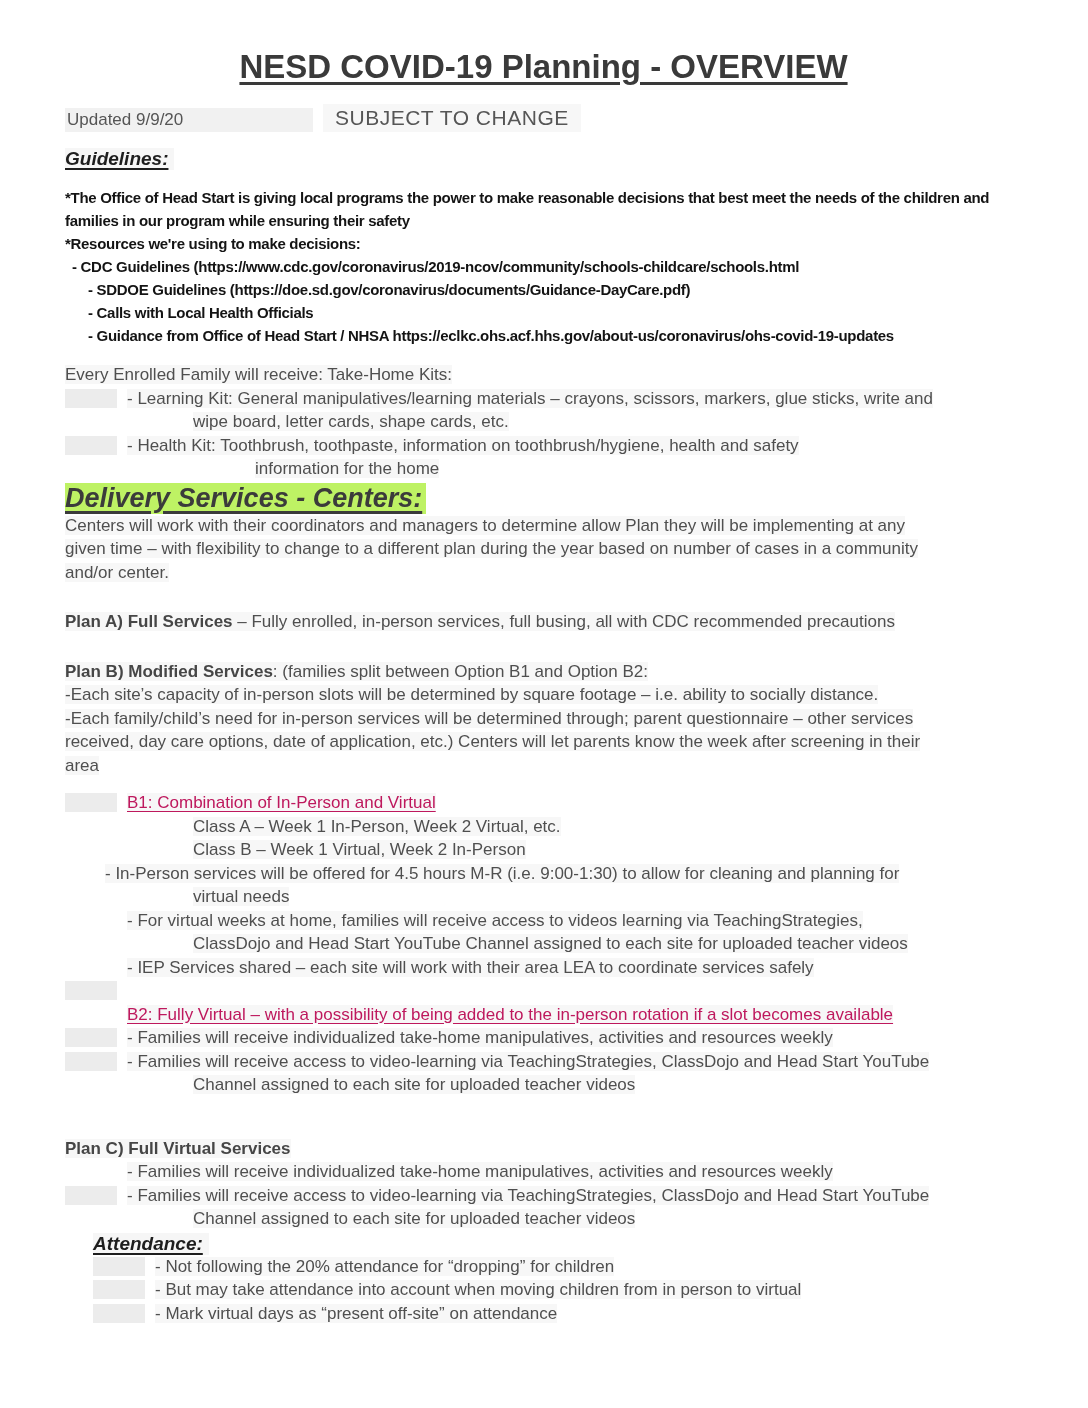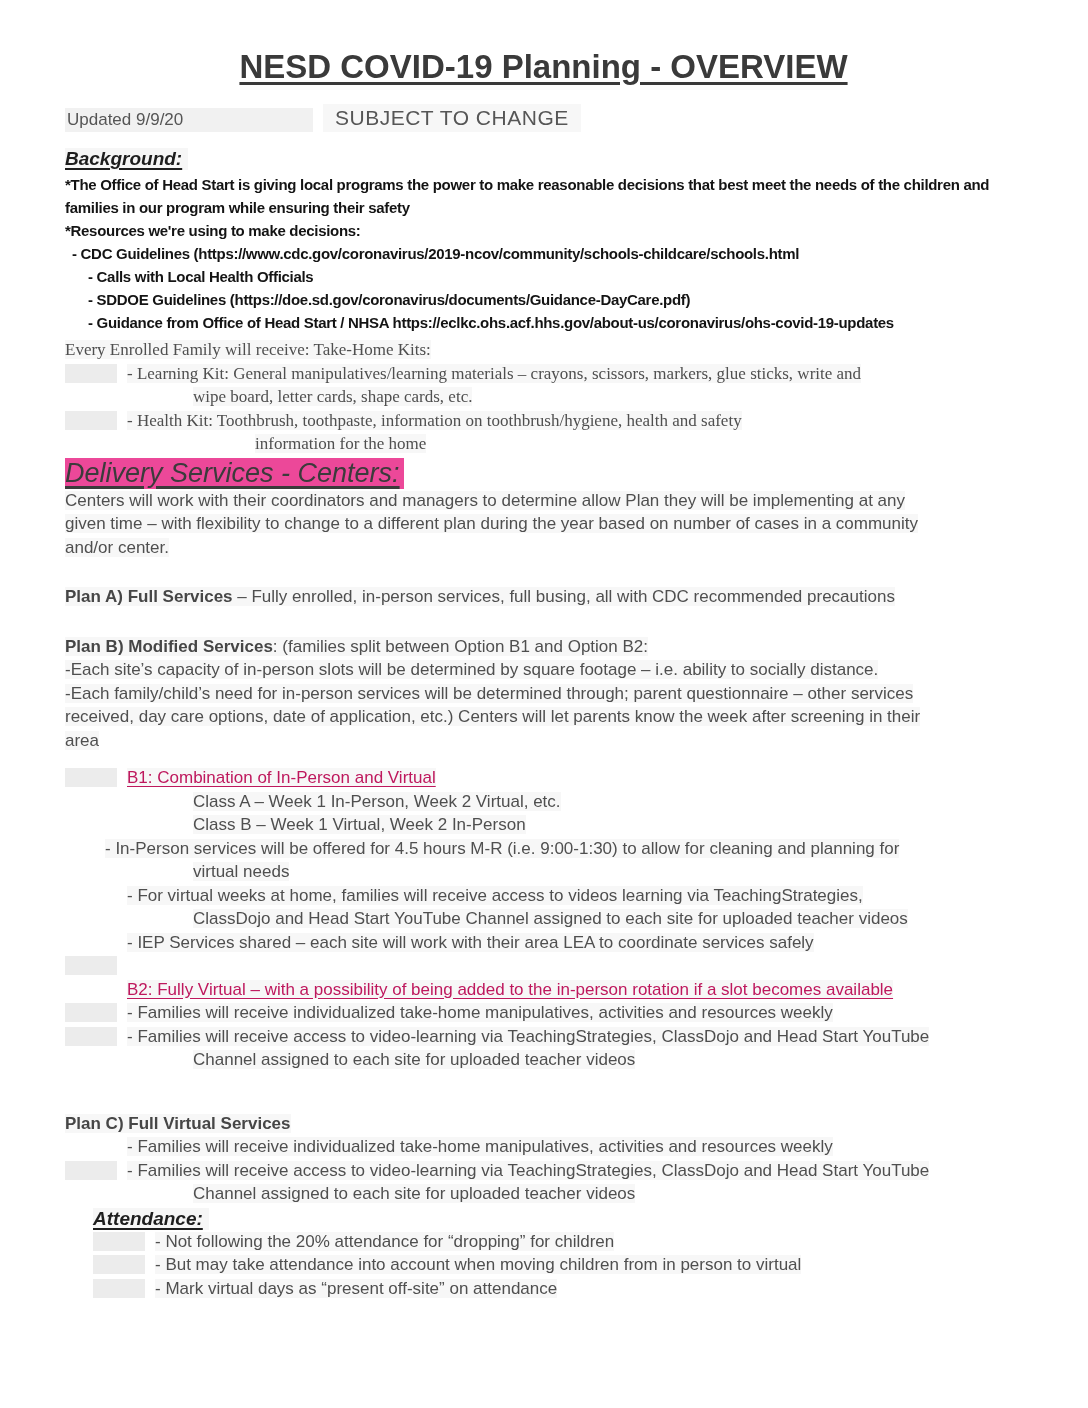--- a/index.html
+++ b/index.html
@@ -30,70 +30,70 @@
     display:inline-block;
     font-weight:bold; font-style:italic; color:#1e1e1e;
     font-size:19px; text-decoration:underline; text-decoration-thickness:2px; text-underline-offset:3px;
     background:#f6f6f6; padding-right:6px;
   }
   .sec-bg { margin-top:16px; }
   .hand {
     font-weight:700; font-size:15px; letter-spacing:-0.3px;
     color:#141414; line-height:23px;
   }
-  .hand.intro { margin-top:3px; max-width:958px; }
+  .hand.intro { margin-top:16px; max-width:958px; }
   .res0 { padding-left:7px; }
   .res  { padding-left:23px; }
   .line { font-size:17px; line-height:23.5px; color:#4f4f4f; }
   .line .hl { background:#f7f7f7; }
   .b { font-weight:bold; color:#464646; }
   .ind1 { padding-left:62px; }
   .ind1b { padding-left:40px; }
   .ind2 { padding-left:128px; }
   .ind3 { padding-left:190px; }
   .tab-block {
     display:inline-block; width:52px; height:19px;
     background:#ececec; margin-right:10px; vertical-align:-4px;
   }
   .h-delivery {
     display:inline-block;
-    font-size:27px; font-weight:normal; font-style:italic; color:#3b3b3b;
+    font-size:27px; font-weight:bold; font-style:italic; color:#3b3b3b;
     text-decoration:underline; text-decoration-thickness:3px; text-underline-offset:4px;
-    background:#ec4899; padding-right:4px;
+    background:#bef264; padding-right:4px;
   }
   .sec-delivery { margin-top:2px; }
   .bhead {
     text-decoration:underline; text-underline-offset:3px; color:#be185d;
     background:#f7f7f7;
   }
-  .mt-kits { margin-top:4px;font-family:Liberation Serif, serif; }
+  .mt-kits { margin-top:16px; }
   .mt-plan { margin-top:26px; }
   .mt-b1 { margin-top:14px; }
   .mt-planc { margin-top:40px; }
   .mt-att { margin-top:2px;margin-left:28px; }
 </style>
 </head>
 <body>
 
 <div class="page">
 
   <h1 class="doc-title"><span class="ul">NESD COVID-19 Planning - OVERVIEW</span></h1>
 
   <div class="subrow">
     <span class="updated">Updated 9/9/20</span>
     <span class="subject">SUBJECT TO CHANGE</span>
   </div>
 
   <div class="sec-bg">
-    <div><span class="h-italic">Background:</span></div>
+    <div><span class="h-italic">Guidelines:</span></div>
     <div class="hand intro">*The Office of Head Start is giving local programs the power to make reasonable decisions that best meet the needs of the children and families in our program while ensuring their safety</div>
     <div class="hand">*Resources we're using to make decisions:</div>
     <div class="hand res0">- CDC Guidelines (https://www.cdc.gov/coronavirus/2019-ncov/community/schools-childcare/schools.html</div>
+    <div class="hand res">- SDDOE Guidelines (https://doe.sd.gov/coronavirus/documents/Guidance-DayCare.pdf)</div>
     <div class="hand res">- Calls with Local Health Officials</div>
-    <div class="hand res">- SDDOE Guidelines (https://doe.sd.gov/coronavirus/documents/Guidance-DayCare.pdf)</div>
     <div class="hand res">- Guidance from Office of Head Start / NHSA https://eclkc.ohs.acf.hhs.gov/about-us/coronavirus/ohs-covid-19-updates</div>
   </div>
 
   <div class="mt-kits">
     <div class="line"><span class="hl">Every Enrolled Family will receive: Take-Home Kits:</span></div>
     <div class="line"><span class="tab-block"></span><span class="hl">- Learning Kit: General manipulatives/learning materials – crayons, scissors, markers, glue sticks, write and</span></div>
     <div class="line ind2"><span class="hl">wipe board, letter cards, shape cards, etc.</span></div>
     <div class="line"><span class="tab-block"></span><span class="hl">- Health Kit: Toothbrush, toothpaste, information on toothbrush/hygiene, health and safety</span></div>
     <div class="line ind3"><span class="hl">information for the home</span></div>
   </div>

